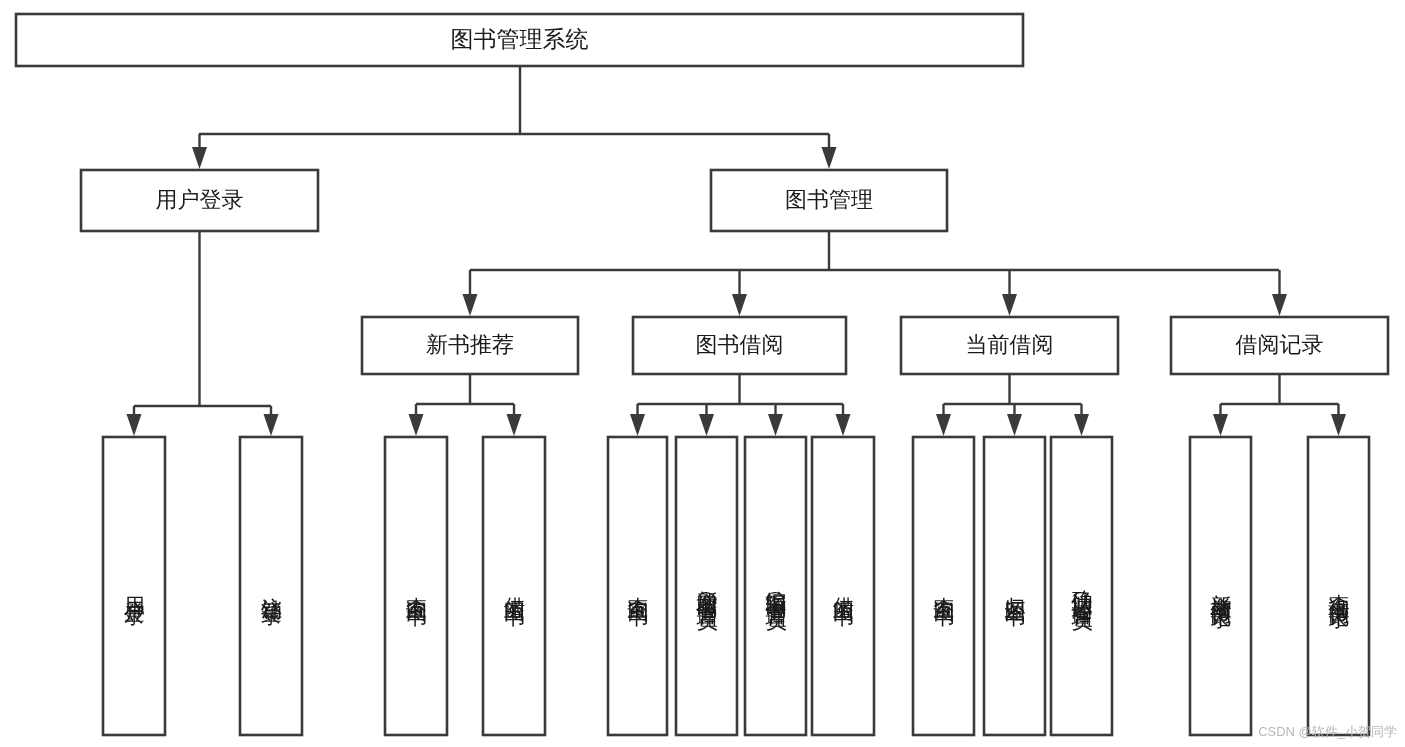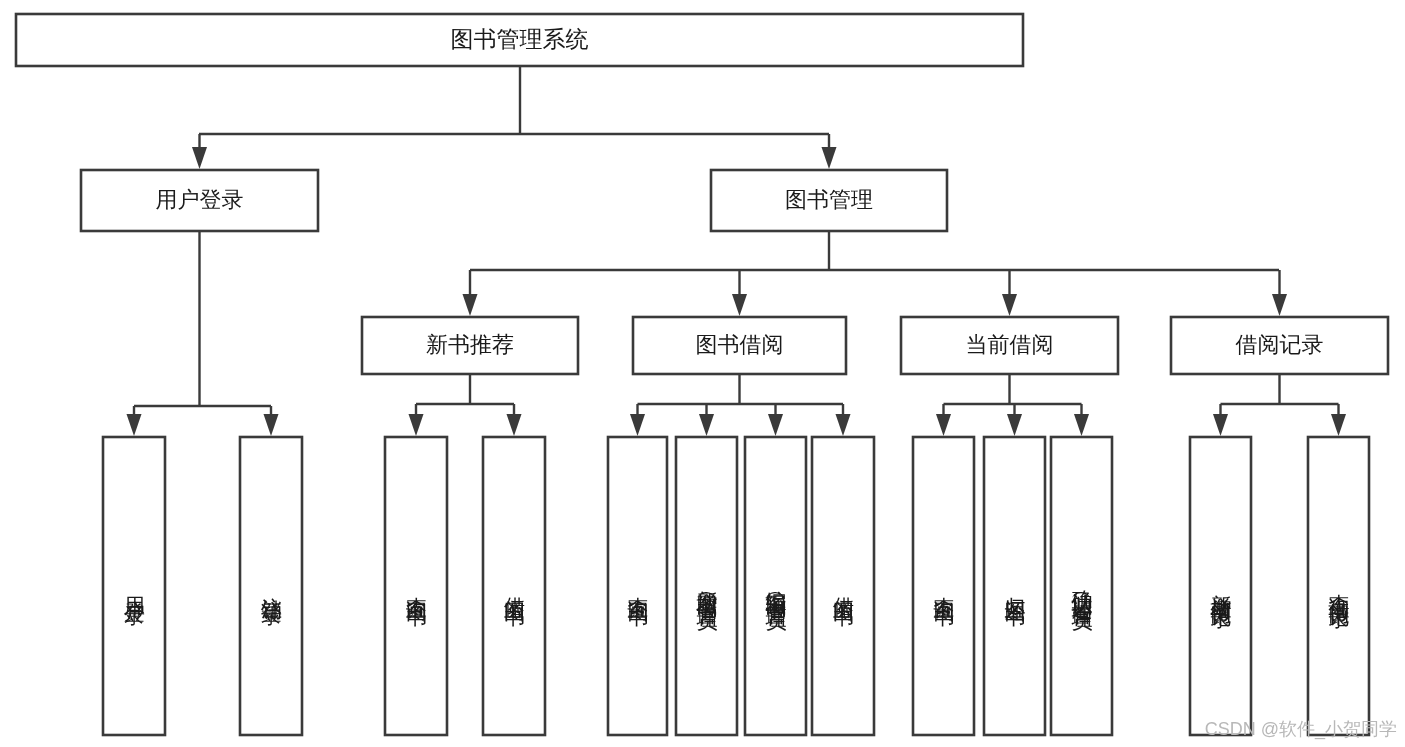--- a/index.html
+++ b/index.html
@@ -67,21 +67,21 @@
     justify-content: center;
     text-align: center;
     white-space: nowrap;
     pointer-events: none;
   }
   .watermark {
     position: absolute;
     right: 8px;
     bottom: 6px;
     font-family: "Liberation Sans", "DejaVu Sans", sans-serif;
-    font-size: 18px;
+    font-size: 13px;
     color: #b8b8b8;
     white-space: nowrap;
     user-select: none;
   }
 </style>
 </head>
 <body>
 
 <div id="stage">
 

